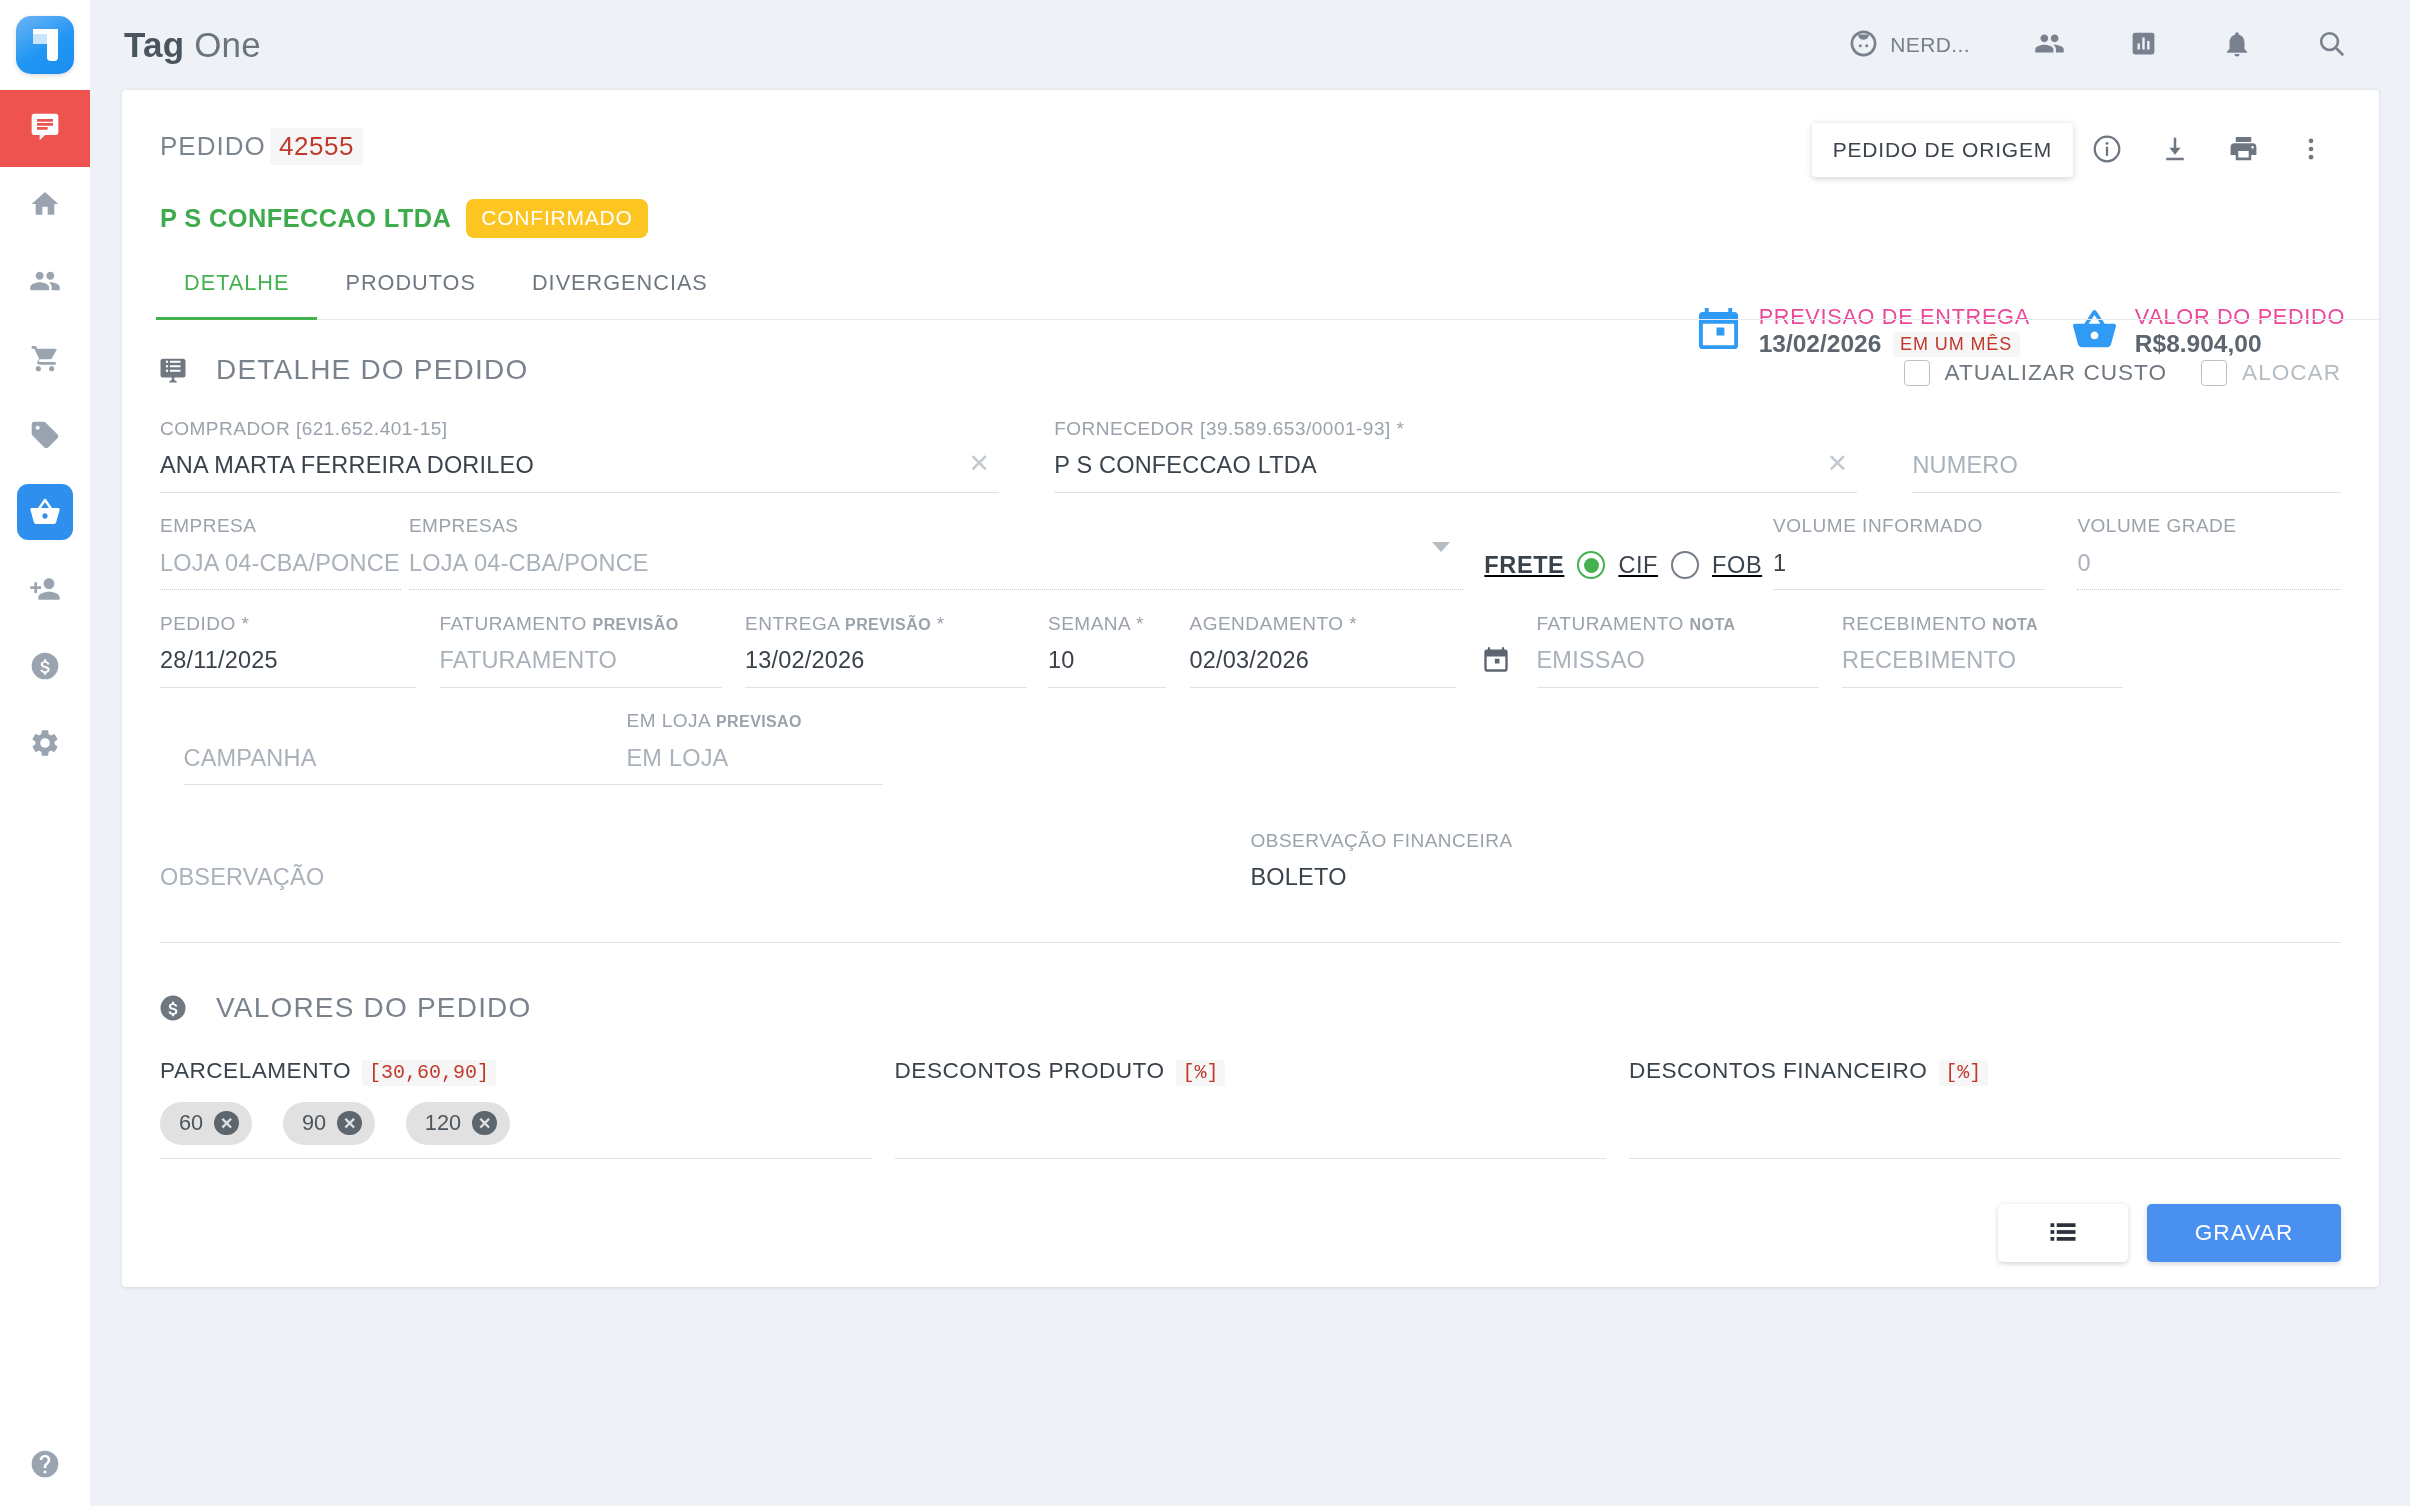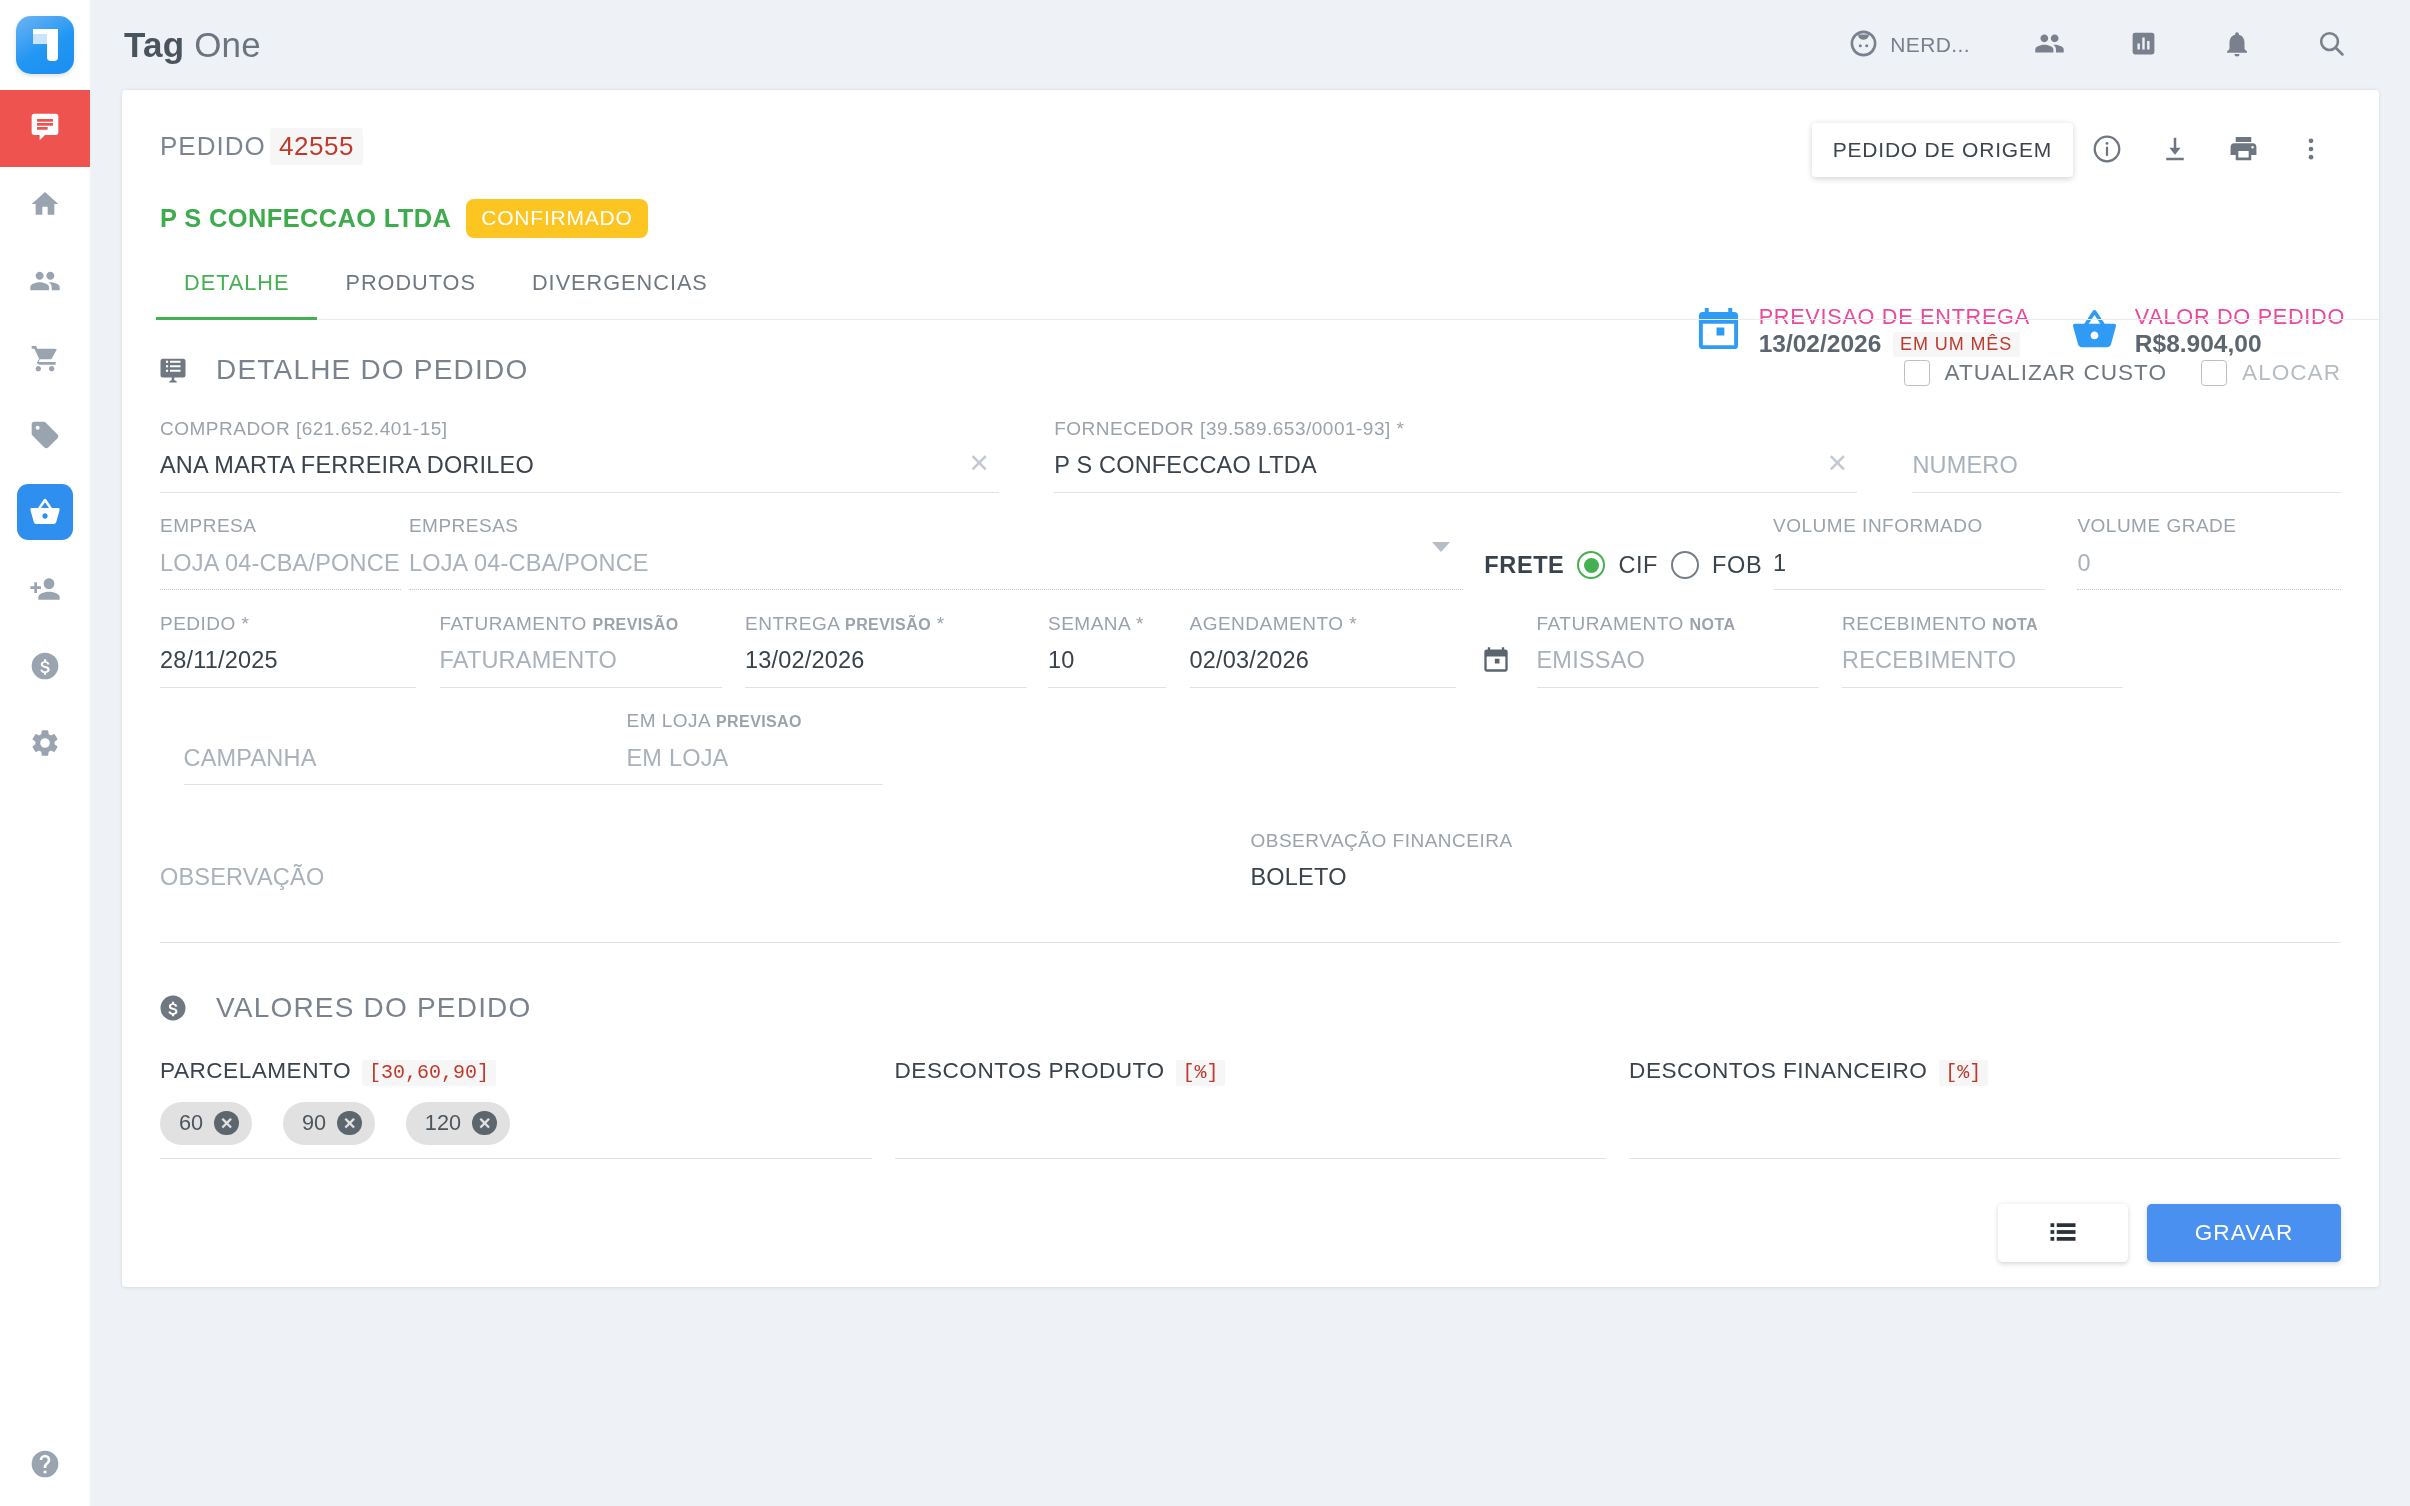--- a/index.html
+++ b/index.html
@@ -123,21 +123,21 @@
   .f-label b { font-weight: 700; font-size: 16px; letter-spacing: 0.4px; color: #9aa2ab; }
   .f-val {
     font-size: 23.5px; color: #3a424b; padding: 11.3px 0 11.3px 0; letter-spacing: 0.2px;
     border-bottom: 0.9px solid #dfe3e7; min-height: 53px; display: flex; align-items: center;
   }
   .f-val.ph { color: #a9b1ba; }
   .f-val.dotted { border-bottom: 0.9px dotted #c6ccd2; color: #a9b1ba; }
   .f-val.none { border-bottom: none; }
   .f-clear { position: absolute; right: 9.4px; bottom: 15px; color: #c3c9d0; font-size: 25.4px; cursor: pointer; }
 
-  .radio-group { display: flex; align-items: center; gap: 13px; padding-bottom: 11.3px; }
+  .radio-group { display: flex; align-items: center; gap: 13px; padding-bottom: 11.3px; text-decoration: underline; }
   .radio-label { font-size: 23.5px; color: #3a424b; font-weight: 700; letter-spacing: 0.6px; }
   .radio {
     width: 28px; height: 28px; border-radius: 50%; border: 2.8px solid #757e88;
     display: flex; align-items: center; justify-content: center;
   }
   .radio.on { border-color: #43b14f; }
   .radio.on::after { content: ""; width: 15px; height: 15px; border-radius: 50%; background: #43b14f; }
   .radio-txt { font-size: 23.5px; color: #3a424b; letter-spacing: 0.6px; }
 
   .caret { width: 0; height: 0; border-left: 9.4px solid transparent; border-right: 9.4px solid transparent; border-top: 10.4px solid #b6bdc4; }

